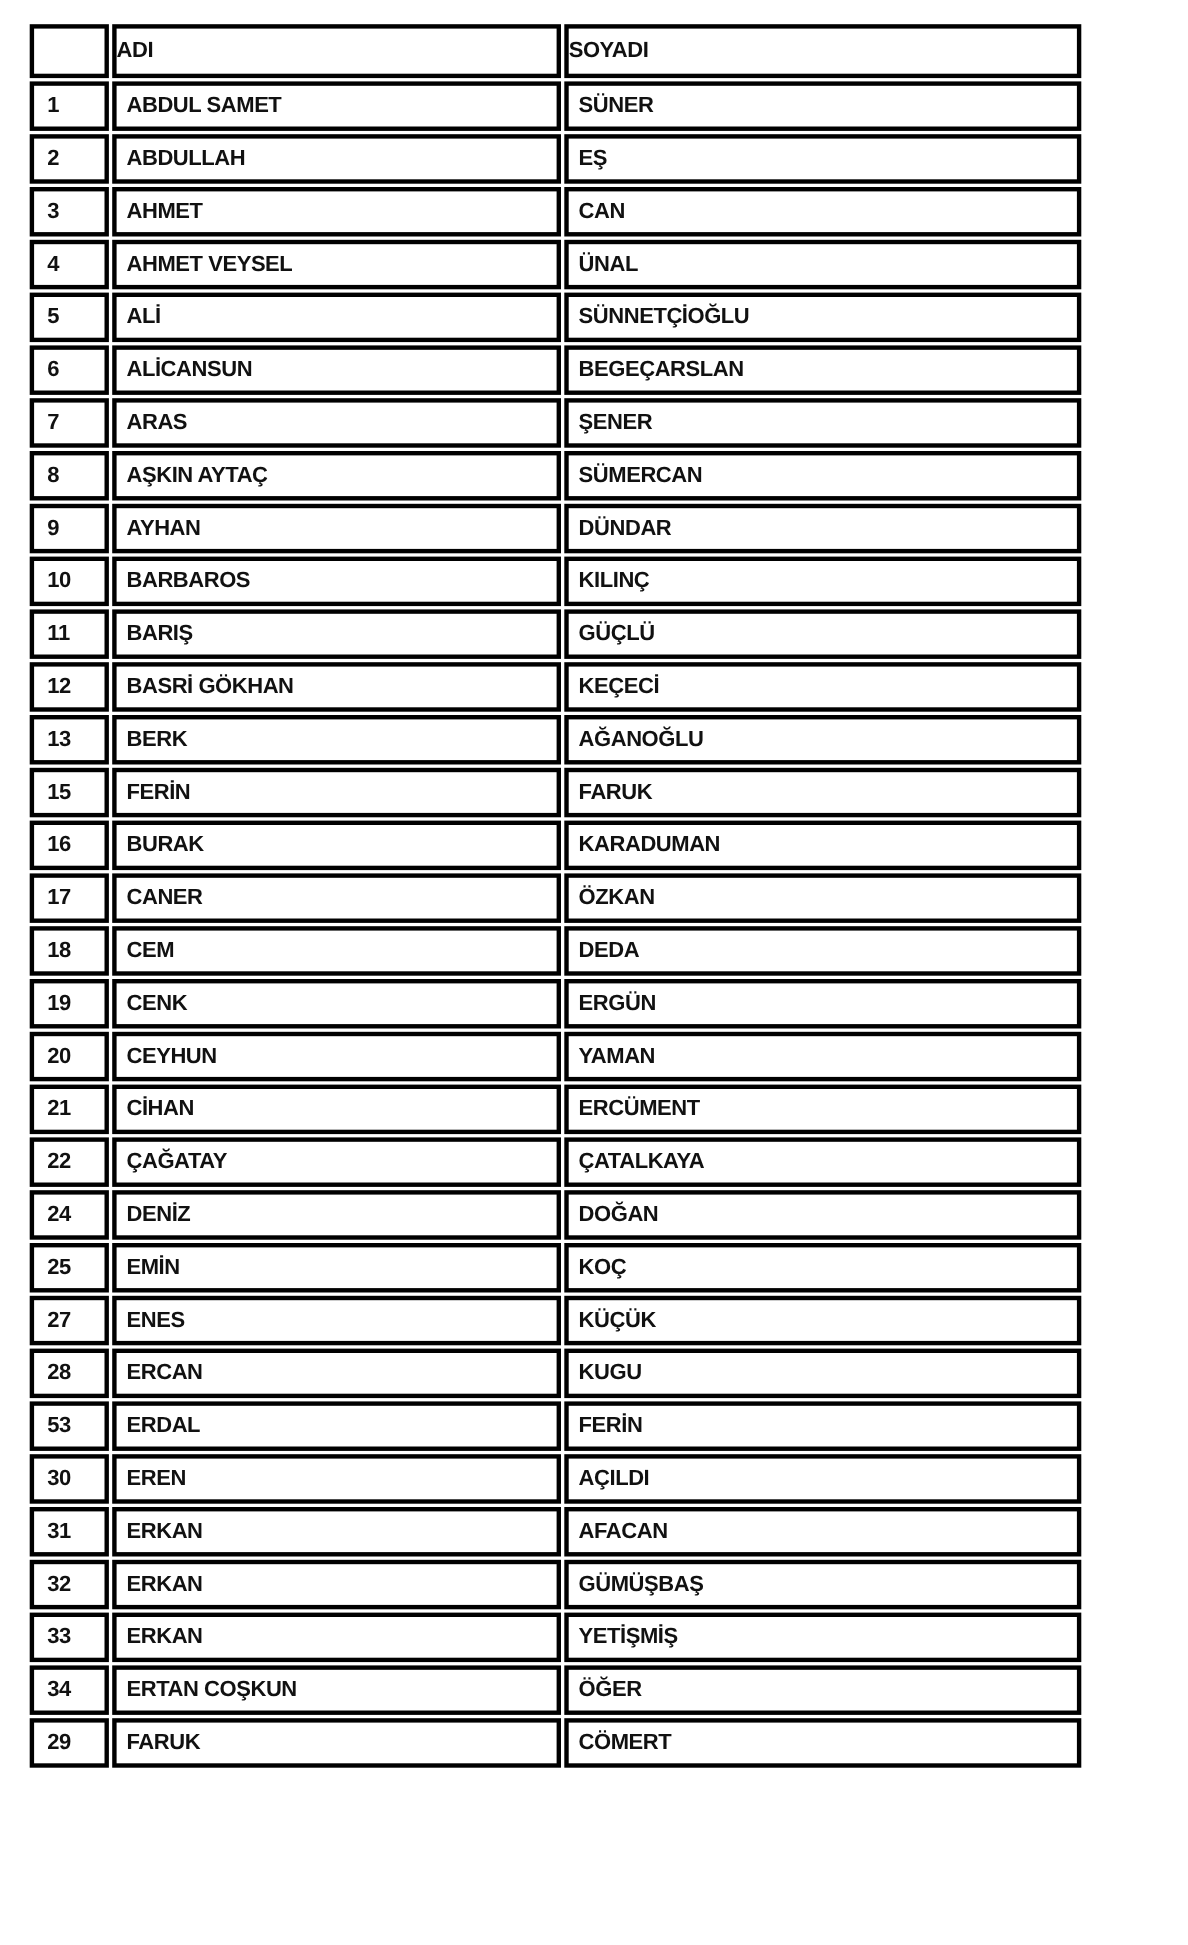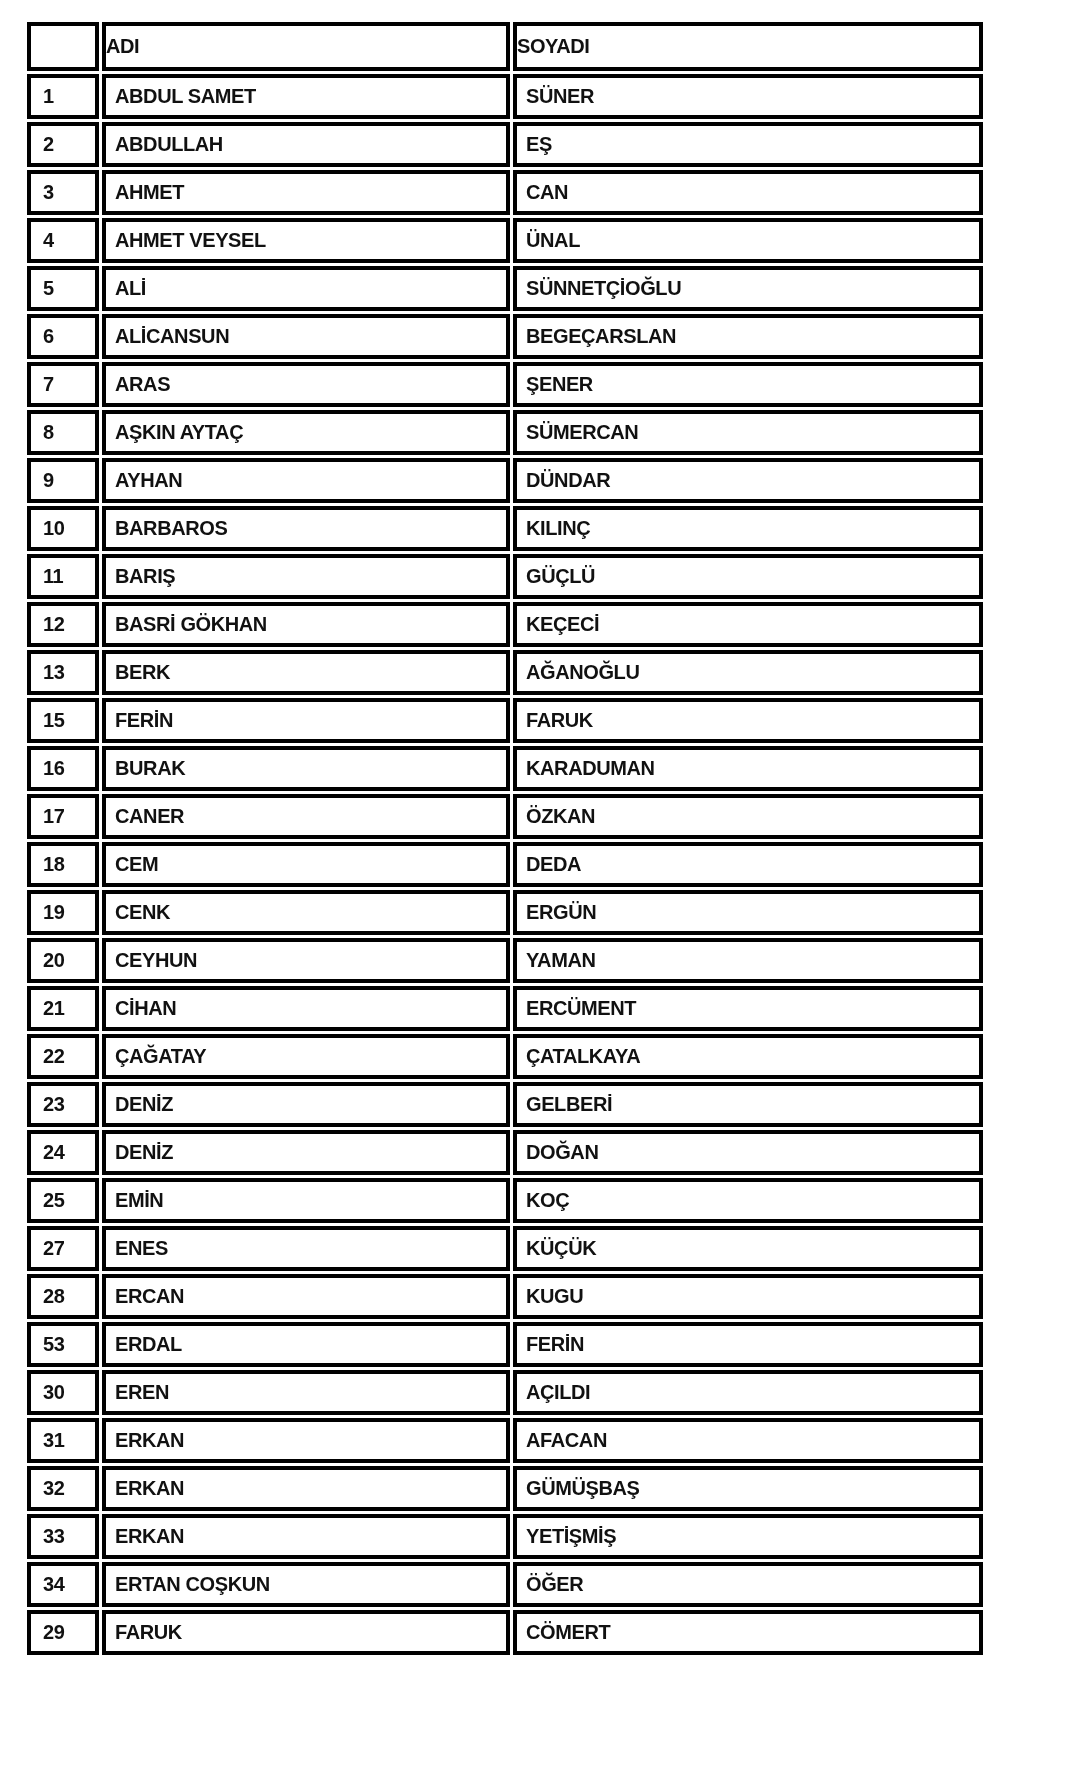--- a/index.html
+++ b/index.html
@@ -183,25 +183,20 @@
           <td class="num">21</td>
           <td class="name">CİHAN</td>
           <td class="name">ERCÜMENT</td>
         </tr>
         <tr>
           <td class="num">22</td>
           <td class="name">ÇAĞATAY</td>
           <td class="name">ÇATALKAYA</td>
         </tr>
         <tr>
-          <td class="num">23</td>
-          <td class="name">DENİZ</td>
-          <td class="name">GELBERİ</td>
-        </tr>
-        <tr>
           <td class="num">24</td>
           <td class="name">DENİZ</td>
           <td class="name">DOĞAN</td>
         </tr>
         <tr>
           <td class="num">25</td>
           <td class="name">EMİN</td>
           <td class="name">KOÇ</td>
         </tr>
         <tr>

